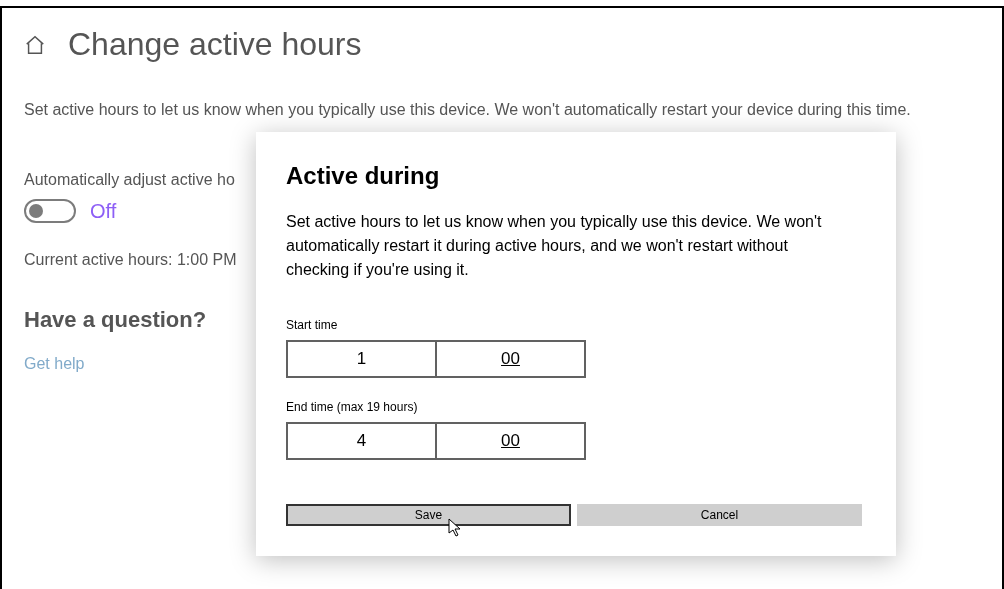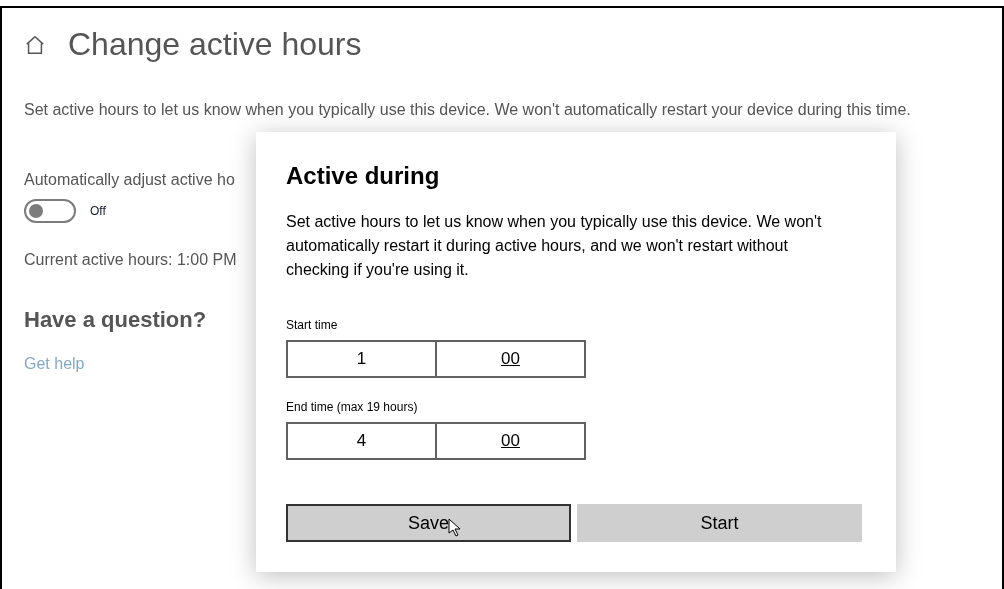--- a/index.html
+++ b/index.html
@@ -7,37 +7,37 @@
   .app-border { width: 1004px; height: 589px; border: 2px solid #000; position: relative; overflow: hidden; margin-top: 6px; }
   .bg { position: absolute; inset: 0; padding: 18px 20px 18px 22px; color: #525252; }
   .bg-header { display: flex; align-items: center; gap: 22px; }
   .home-icon svg { width: 22px; height: 22px; display: block; }
   .bg-title { font-size: 32px; font-weight: 400; color: #525252; }
   .bg-body { margin-top: 38px; font-size: 16px; color: #525252; }
   .bg-auto-label { margin-top: 52px; font-size: 16px; color: #525252; }
   .toggle-row { display: flex; align-items: center; gap: 14px; margin-top: 10px; }
   .toggle { width: 52px; height: 24px; border: 2px solid #7a7a7a; border-radius: 12px; position: relative; background: #fff; }
   .toggle-knob { position: absolute; left: 3px; top: 3px; width: 14px; height: 14px; border-radius: 50%; background: #7a7a7a; }
-  .toggle-label { font-size: 12px; color: #0f172a; }
+  .toggle-label { font-size: 20px; color: #8b5cf6; }
   .bg-current { margin-top: 28px; font-size: 16px; color: #525252; }
   .bg-question { margin-top: 38px; font-size: 22px; color: #525252; }
   .bg-link { margin-top: 22px; font-size: 16px; color: #7fa9c9; cursor: pointer; }
   .dim-overlay { position: absolute; inset: 0; background: rgba(255,255,255,0.02); }
 
   .dialog { position: absolute; left: 254px; top: 124px; width: 640px; background: #fff;
             box-shadow: 0 4px 24px rgba(0,0,0,0.25); padding: 30px 34px 30px 30px; color: #000; }
   .dlg-title { font-size: 24px; font-weight: 600; }
   .dlg-body { margin-top: 20px; font-size: 16px; line-height: 1.5; max-width: 540px; }
   .field-label { margin-top: 36px; font-size: 12px; }
   .field-label.second { margin-top: 22px; }
   .time-row { display: flex; margin-top: 8px; width: 300px; height: 38px; border: 2px solid #616161; }
   .time-cell { flex: 1; display: flex; align-items: center; justify-content: center; font-size: 17px; cursor: pointer; user-select: none; }
   .time-cell + .time-cell { border-left: 2px solid #616161; text-decoration: underline; }
   .button-row { display: flex; gap: 6px; margin-top: 44px; }
-  .btn { flex: 1; height: 38px; display: flex; align-items: center; justify-content: center; font-size: 18px; cursor: pointer; user-select: none; }
+  .btn { flex: 1; height: 22px; display: flex; align-items: center; justify-content: center; font-size: 12px; cursor: pointer; user-select: none; }
   .btn-primary { background: #cfcfcf; border: 2px solid #333; }
   .btn-secondary { background: #cfcfcf; border: 2px solid #cfcfcf; }
 
   .cursor { position: absolute; left: 446px; top: 510px; pointer-events: none; }
   .cursor svg { width: 16px; height: 20px; display: block; }
 </style>
 </head>
 <body>
 
 <div class="app-border">
@@ -77,21 +77,21 @@
     </div>
 
     <p class="field-label second">End time (max 19 hours)</p>
     <div class="time-row">
       <div class="time-cell">4</div>
       <div class="time-cell">00</div>
     </div>
 
     <div class="button-row">
       <div class="btn btn-primary">Save</div>
-      <div class="btn btn-secondary">Start</div>
+      <div class="btn btn-secondary">Cancel</div>
     </div>
   </div>
 
   <div class="cursor">
     <svg viewBox="0 0 16 20">
       <path d="M1 1 L1 15 L5 12 L8 18 L10 17 L7 11 L12 11 Z" fill="#fff" stroke="#000" stroke-width="1"></path>
     </svg>
   </div>
 </div>
 

